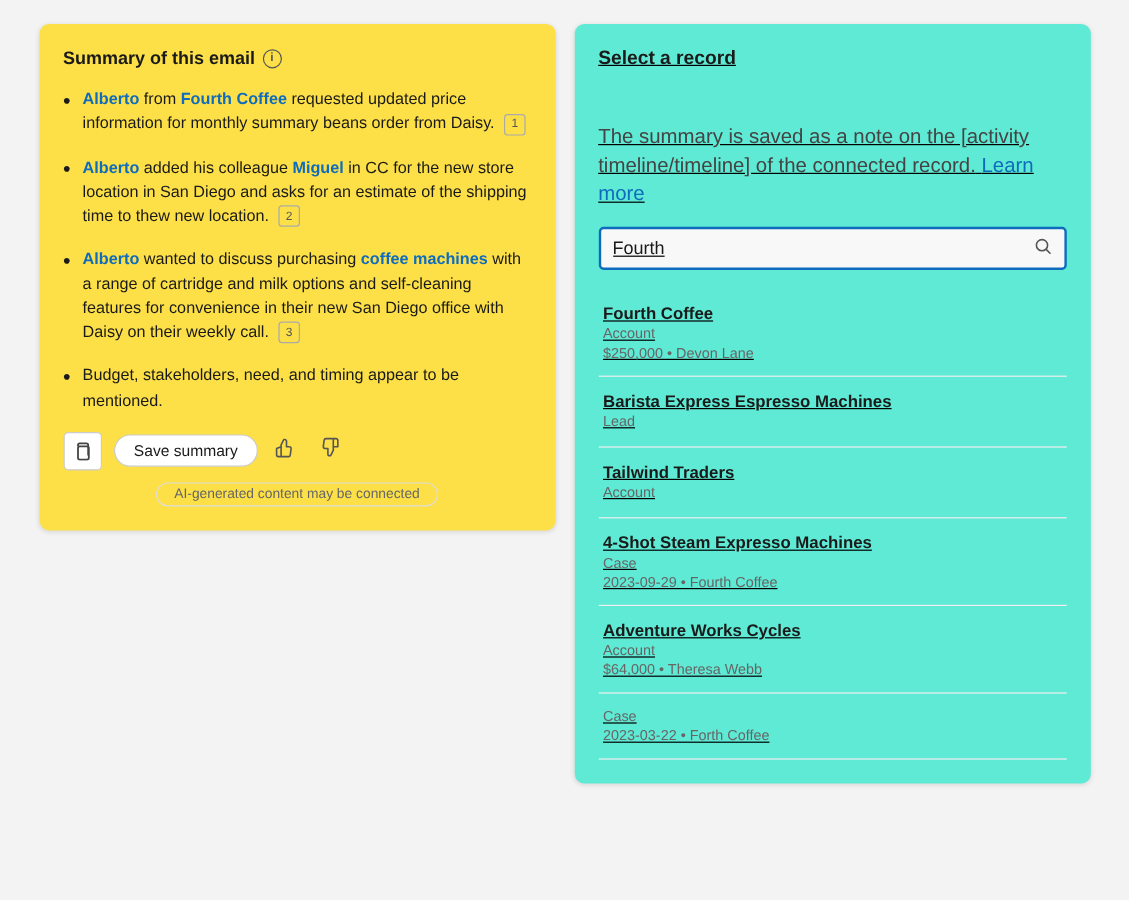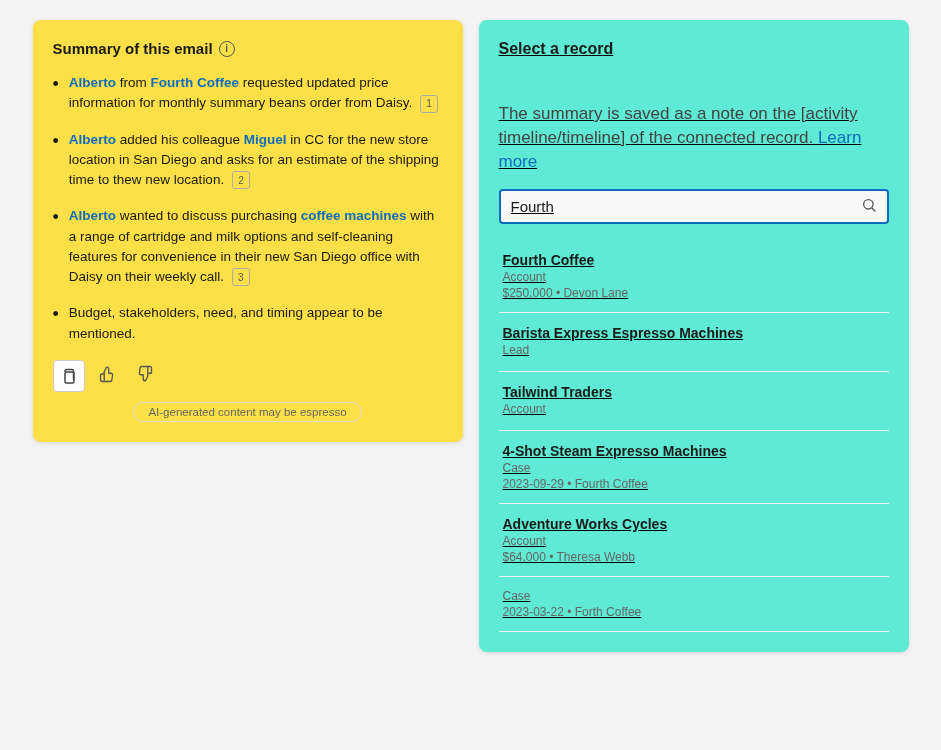--- a/index.html
+++ b/index.html
@@ -282,34 +282,35 @@
     </li>
   </ul>
 
   <div class="actions-row">
     <button class="copy-btn" title="Copy">
       <svg width="16" height="16" viewBox="0 0 16 16" fill="none" xmlns="http://www.w3.org/2000/svg">
         <rect x="4" y="4" width="9" height="11" rx="1.5" stroke="#444" stroke-width="1.5"></rect>
         <path d="M4 3.5V3C4 2.17 4.67 1.5 5.5 1.5H11C11.83 1.5 12.5 2.17 12.5 3V11" stroke="#444" stroke-width="1.5" stroke-linecap="round"></path>
       </svg>
     </button>
+    <button class="save-btn">Save summary</button>
     <button class="thumb-btn" title="Thumbs up">
       <svg width="18" height="18" viewBox="0 0 24 24" fill="none" xmlns="http://www.w3.org/2000/svg">
         <path d="M7 22V11M2 13v7a2 2 0 0 0 2 2h11.172a2 2 0 0 0 1.98-1.715l.962-7A2 2 0 0 0 16.134 11H13V5a2 2 0 0 0-2-2h-1l-3 6v2z" stroke="#555" stroke-width="1.8" stroke-linejoin="round"></path>
       </svg>
     </button>
     <button class="thumb-btn" title="Thumbs down">
       <svg width="18" height="18" viewBox="0 0 24 24" fill="none" xmlns="http://www.w3.org/2000/svg">
         <path d="M17 2v11M22 11V4a2 2 0 0 0-2-2H8.828a2 2 0 0 0-1.98 1.715l-.962 7A2 2 0 0 0 7.866 13H11v6a2 2 0 0 0 2 2h1l3-6V11z" stroke="#555" stroke-width="1.8" stroke-linejoin="round"></path>
       </svg>
     </button>
   </div>
 
   <div class="ai-notice">
-    <span class="ai-notice-text">AI-generated content may be espresso</span>
+    <span class="ai-notice-text">AI-generated content may be connected</span>
   </div>
 </div>
 
 <div class="right-panel">
   <div class="right-title">Select a record</div>
   <div class="right-desc">
     <span>The summary is saved as a note on the [activity timeline/timeline] of the connected record.</span>
     <a href="#">Learn more</a>
   </div>
 

